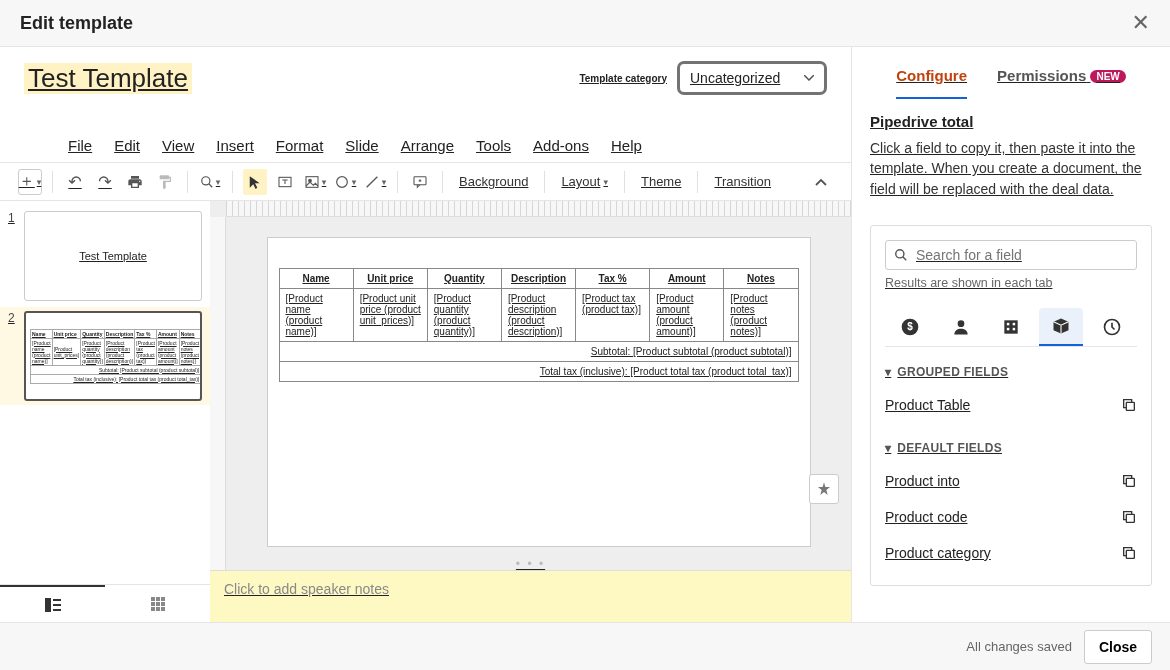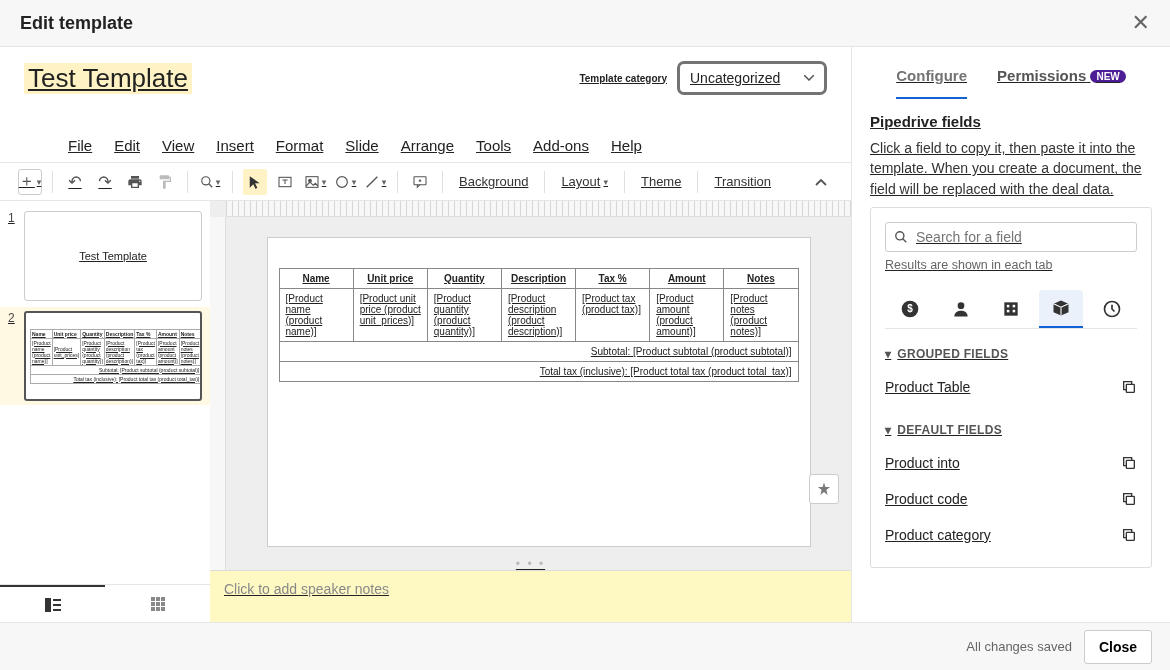--- a/index.html
+++ b/index.html
@@ -64,26 +64,26 @@
   .explore-btn { position: absolute; right: 12px; bottom: 54px; width: 30px; height: 30px; background: #fff; border: 1px solid #ccc; border-radius: 3px; display: flex; align-items: center; justify-content: center; color: #666; }
   
   
   .thumbs-footer { height: 38px; border-top: 1px solid #e5e5e5; display: flex; align-items: center; }
   .thumbs-footer .ftab { width: 105px; display: flex; align-items: center; justify-content: center; height: 100%; color: #555; }
   .thumbs-footer .ftab.active { border-top: 2px solid #333; }
   
   
   .rtabs { display: flex; justify-content: center; gap: 30px; padding: 20px 0 0 0; height: 52px; }
   .rtab { font-size: 15px; font-weight: 600; color: #555; cursor: pointer; padding-bottom: 10px; }
-  .rtab.active { color: #737373; border-bottom: 2px solid #1463d6; }
-  .new-pill { background: #4c1d95; color: #fff; font-size: 10px; font-weight: 700; padding: 1px 6px; border-radius: 8px; margin-left: 0; vertical-align: 1px; }
+  .rtab.active { color: #c2410c; border-bottom: 2px solid #1463d6; }
+  .new-pill { background: #be185d; color: #fff; font-size: 10px; font-weight: 700; padding: 1px 6px; border-radius: 8px; margin-left: 0; vertical-align: 1px; }
   .side-body { padding: 14px 18px; flex: 1; overflow-y: auto; }
   .side-h { font-weight: 700; margin-bottom: 8px; font-size: 15px; }
   .side-desc { font-size: 14px; line-height: 1.45; color: #333; }
-  .search-box { margin-top: 8px; border: 1px solid #ddd; border-radius: 3px; padding: 14px; }
+  .search-box { margin-top: 26px; border: 1px solid #ddd; border-radius: 3px; padding: 14px; }
   .search-input { display: flex; align-items: center; border: 1px solid #ccc; border-radius: 3px; padding: 6px 8px; gap: 8px; }
   .search-input input { border: none; outline: none; flex: 1; font-size: 14px; }
   .search-hint { font-size: 12.5px; color: #666; margin-top: 6px; }
   .icon-tabs { display: flex; justify-content: space-around; margin-top: 18px; border-bottom: 1px solid #e5e5e5; }
   .icon-tab { width: 44px; height: 38px; display: flex; align-items: center; justify-content: center; color: #333; cursor: pointer; border-radius: 4px 4px 0 0; }
   .icon-tab.active { background: #eaf1fb; border-bottom: 2px solid #1463d6; }
   .section-h { display: flex; align-items: center; gap: 6px; font-size: 12px; font-weight: 700; color: #555; letter-spacing: 0.3px; margin: 18px 0 8px 0; }
   .field-row { display: flex; align-items: center; justify-content: space-between; padding: 10px 0; font-size: 14px; cursor: pointer; }
   .copy-icon { color: #555; }
   
@@ -336,21 +336,21 @@
 
   <div class="sidebar-col">
     <div class="rtabs">
       <div class="rtab active">Configure</div>
       <div class="rtab">
         <span>Permissions</span>
         <span class="new-pill">NEW</span>
       </div>
     </div>
     <div class="side-body">
-      <div class="side-h">Pipedrive fields</div>
+      <div class="side-h">Pipedrive total</div>
       <div class="side-desc">Click a field to copy it, then paste it into the template. When you create a document, the field will be replaced with the deal data.</div>
 
       <div class="search-box">
         <div class="search-input">
           <span>
             <svg width="14" height="14" viewBox="0 0 24 24" fill="none" stroke="#555" stroke-width="2.4">
                 <circle cx="10" cy="10" r="7"></circle>
                 <line x1="15" y1="15" x2="21" y2="21"></line>
               </svg>
           </span>

